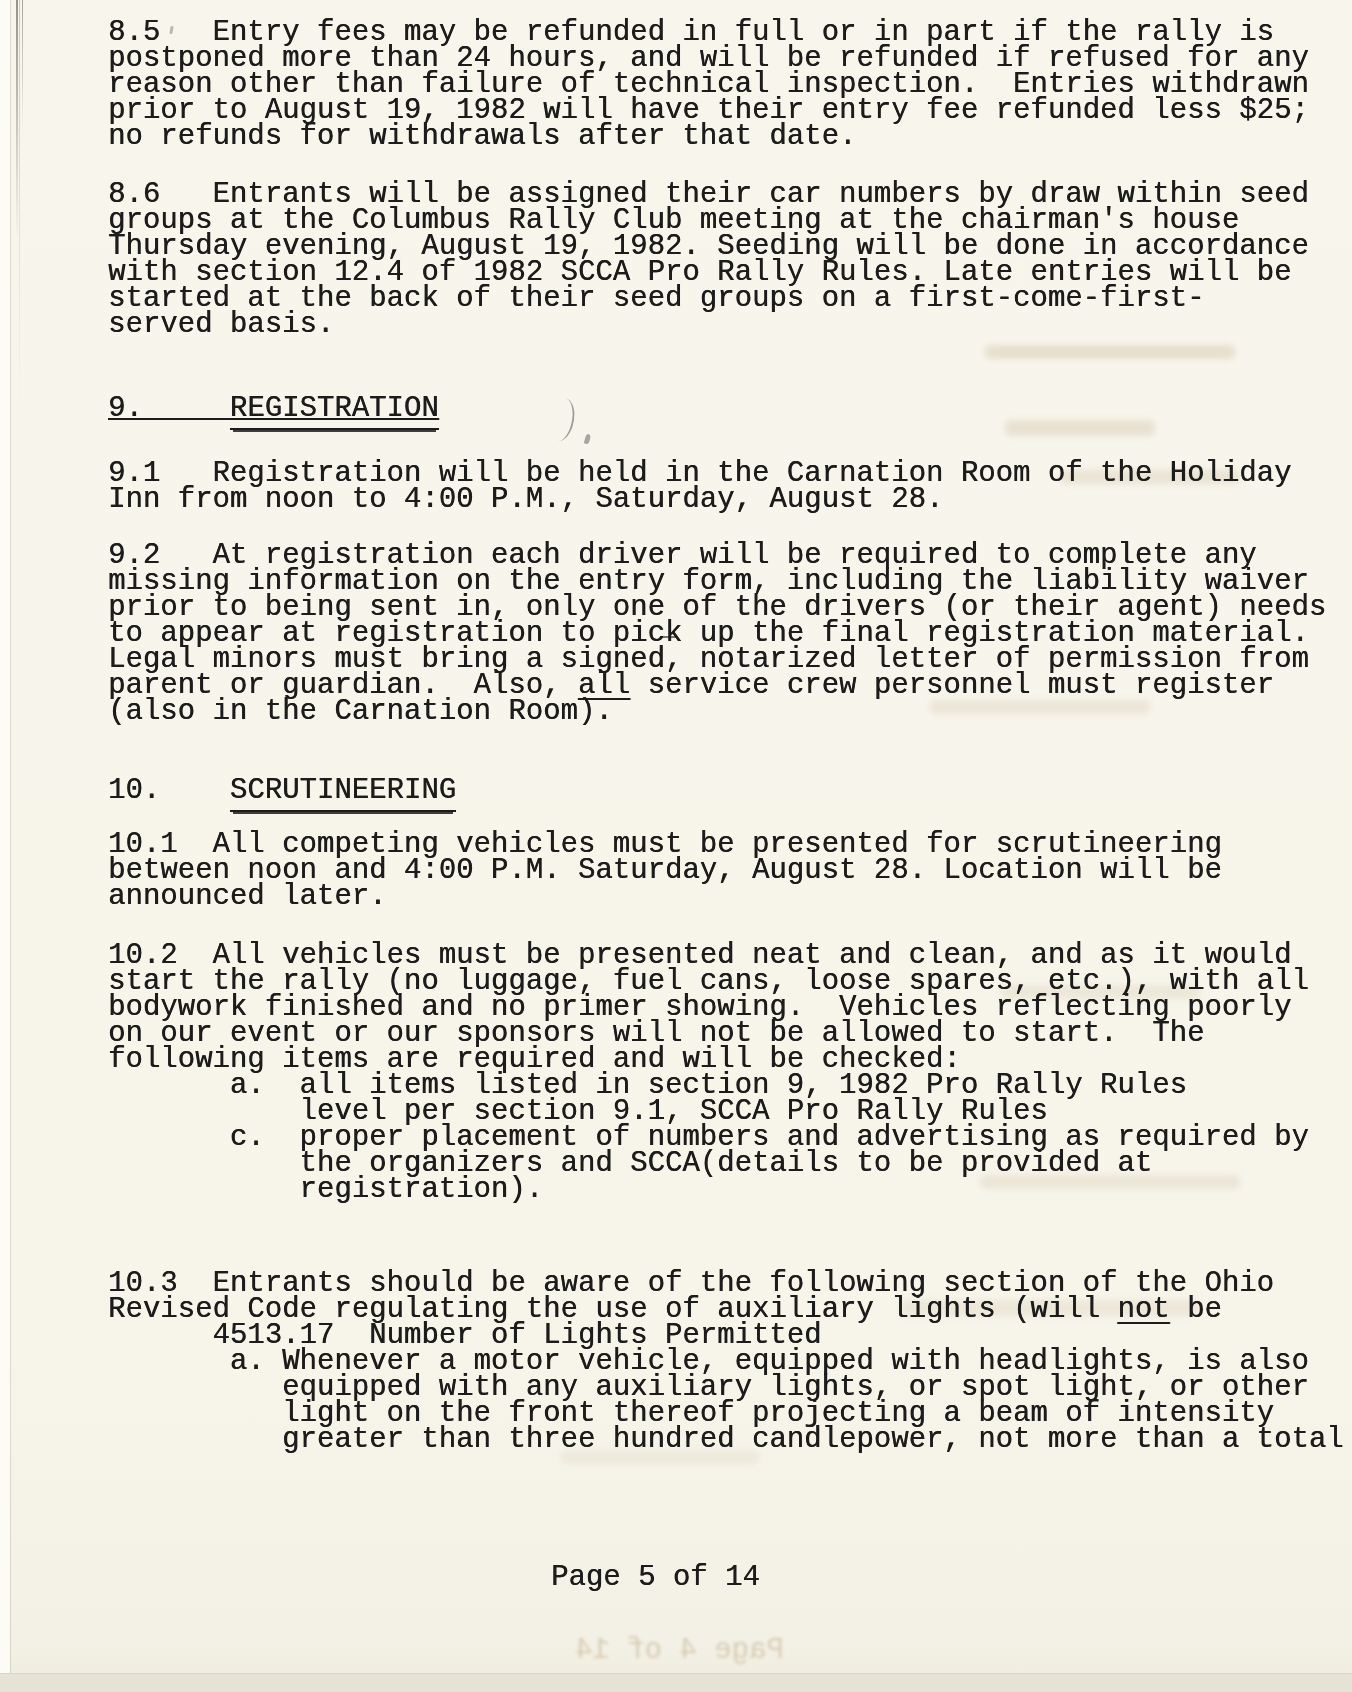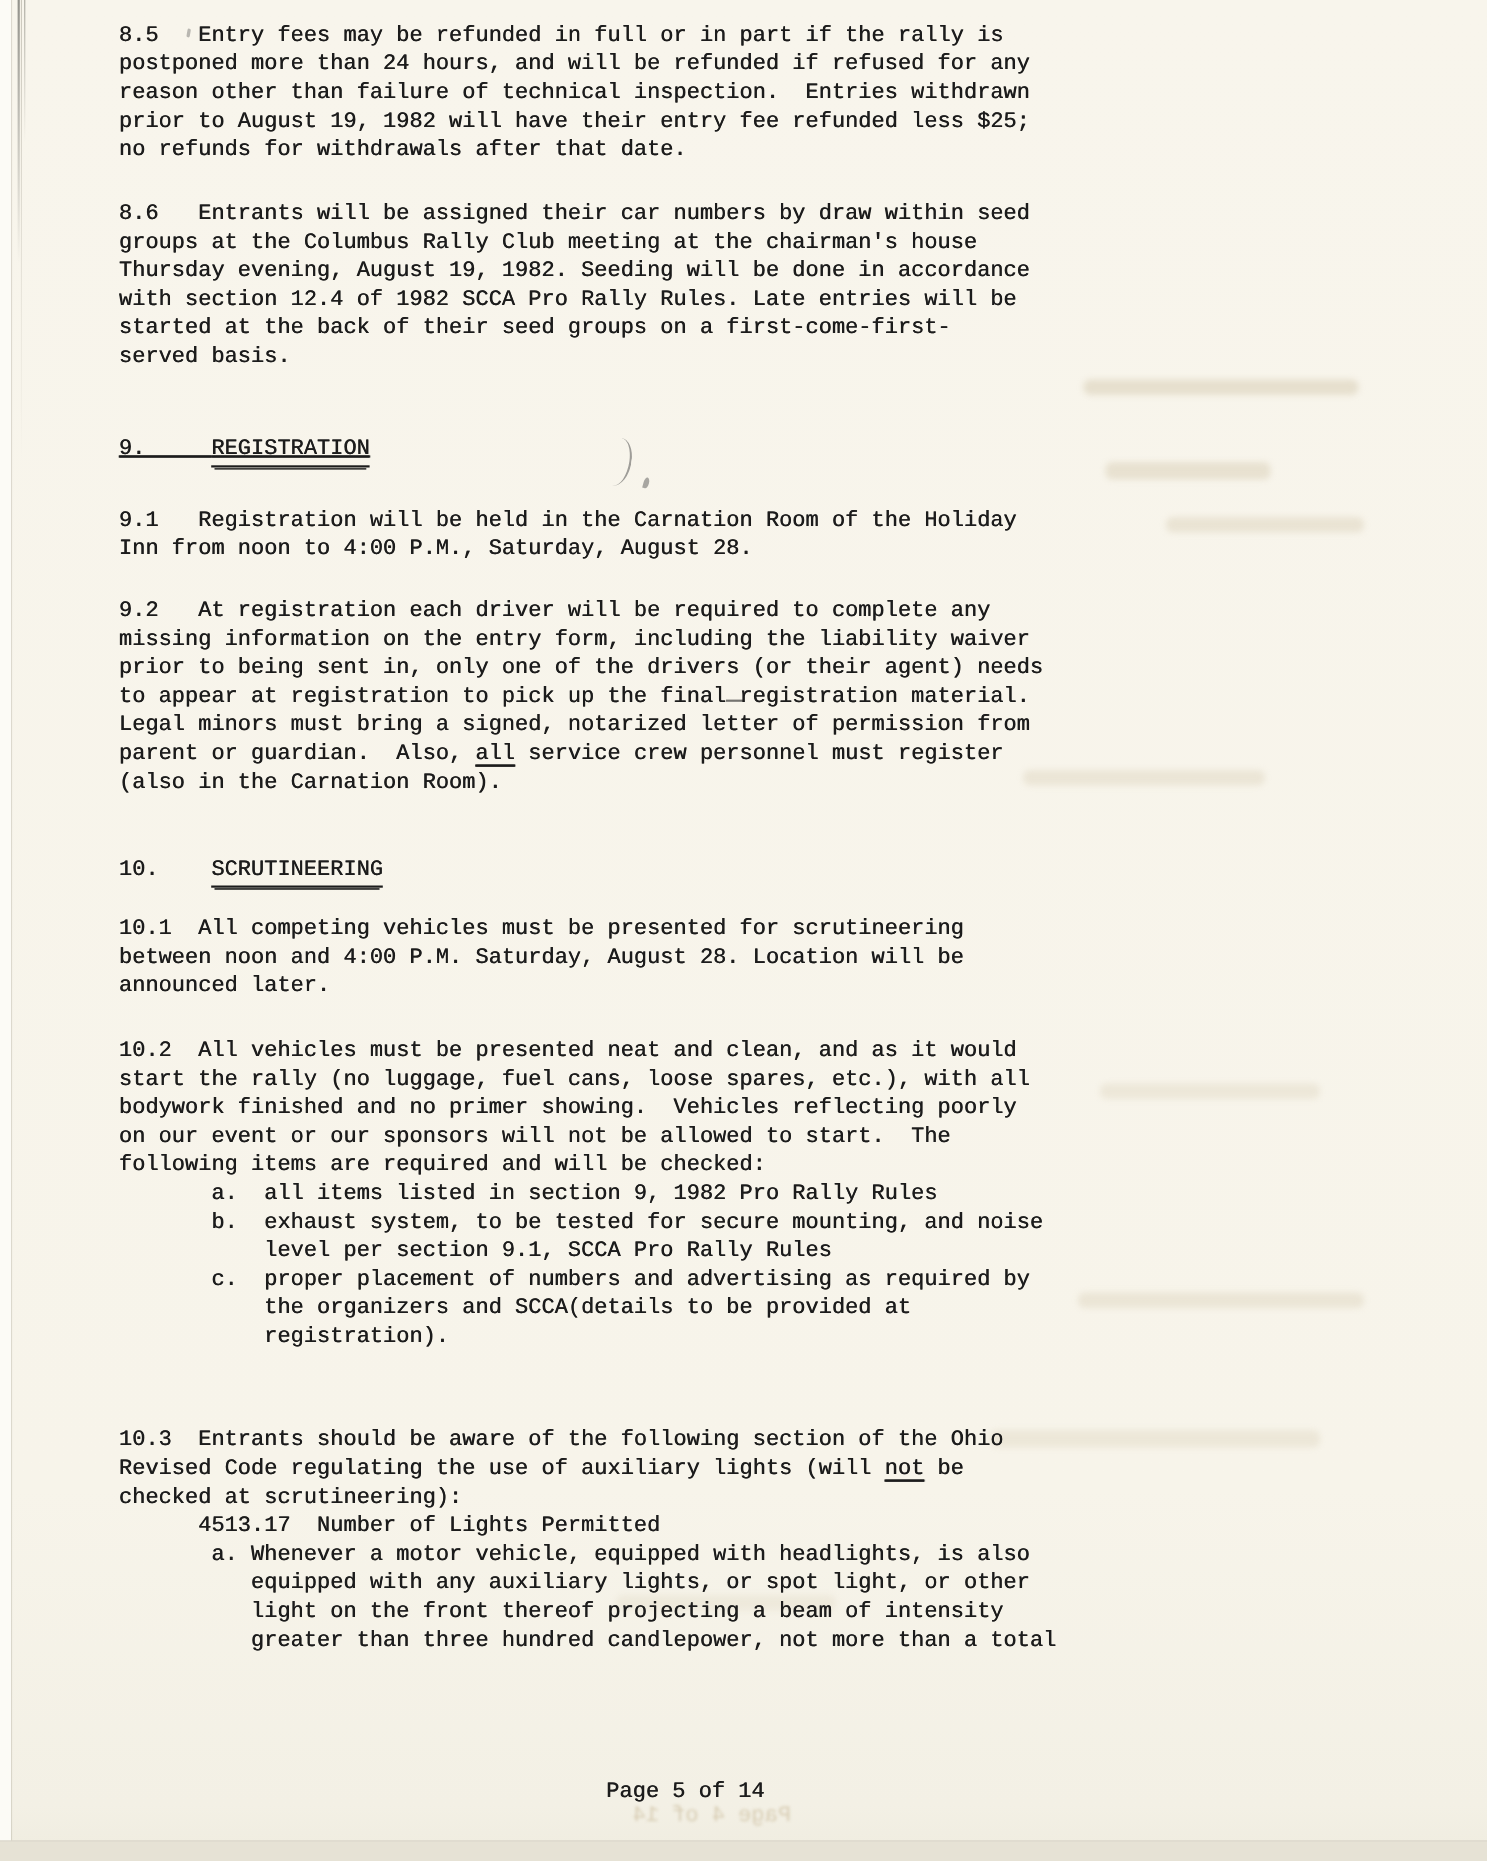--- a/index.html
+++ b/index.html
@@ -2,21 +2,21 @@
 <html><head>
 <meta charset="utf-8">
 <style>
   html,body { margin:0; padding:0; background:#e9e6db; }
   .page {
     position:relative;
     width:1352px; height:1692px;
     background:linear-gradient(180deg,#f8f5ec 0%,#f7f4ea 80%,#f3f0e5 97%,#efecdf 100%);
     overflow:hidden;
     font-family:"Liberation Mono","DejaVu Sans Mono",monospace;
-    font-size:20px; line-height:26px; color:#1c1c1c;
+    font-size:29px; line-height:26px; color:#1c1c1c;
     text-shadow:0.4px 0 0 currentColor;
   }
   .content { position:absolute; top:20px; left:108px; right:0; }
   .ln { white-space:pre; height:26px; }
   .para { margin:0; }
   .mt26 { margin-top:32px; }  .mt58 { margin-top:58px;text-decoration:underline; }
   .mt39 { margin-top:39px; }  .mt30 { margin-top:30px; }
   .mt53 { margin-top:53px; }  .mt28 { margin-top:28px; }
   .mt33 { margin-top:33px; }  .mt46 { margin-top:68px; }
   .mt109{ margin-top:112px; }
@@ -125,31 +125,29 @@
       <div class="ln">announced later.</div>
     </div>
 
     <div class="para mt33">
       <div class="ln">10.2  All vehicles must be presented neat and clean, and as it would</div>
       <div class="ln">start the rally (no luggage, fuel cans, loose spares, etc.), with all</div>
       <div class="ln">bodywork finished and no primer showing.  Vehicles reflecting poorly</div>
       <div class="ln">on our event or our sponsors will not be allowed to start.  The</div>
       <div class="ln">following items are required and will be checked:</div>
       <div class="ln">       a.  all items listed in section 9, 1982 Pro Rally Rules</div>
-      <div class="ln">       b.  exhaust system, to be tested for secure mounting, and noise</div>
       <div class="ln">           level per section 9.1, SCCA Pro Rally Rules</div>
       <div class="ln">       c.  proper placement of numbers and advertising as required by</div>
       <div class="ln">           the organizers and SCCA(details to be provided at</div>
       <div class="ln">           registration).</div>
     </div>
 
     <div class="para mt46">
       <div class="ln">10.3  Entrants should be aware of the following section of the Ohio</div>
       <div class="ln"><span>Revised Code regulating the use of auxiliary lights (will </span><span class="uword">not</span><span> be</span></div>
-      <div class="ln">checked at scrutineering):</div>
       <div class="ln">      4513.17  Number of Lights Permitted</div>
       <div class="ln">       a. Whenever a motor vehicle, equipped with headlights, is also</div>
       <div class="ln">          equipped with any auxiliary lights, or spot light, or other</div>
       <div class="ln">          light on the front thereof projecting a beam of intensity</div>
       <div class="ln">          greater than three hundred candlepower, not more than a total</div>
     </div>
 
     <div class="ln mt109 footer">Page 5 of 14</div>
 
   </div>

